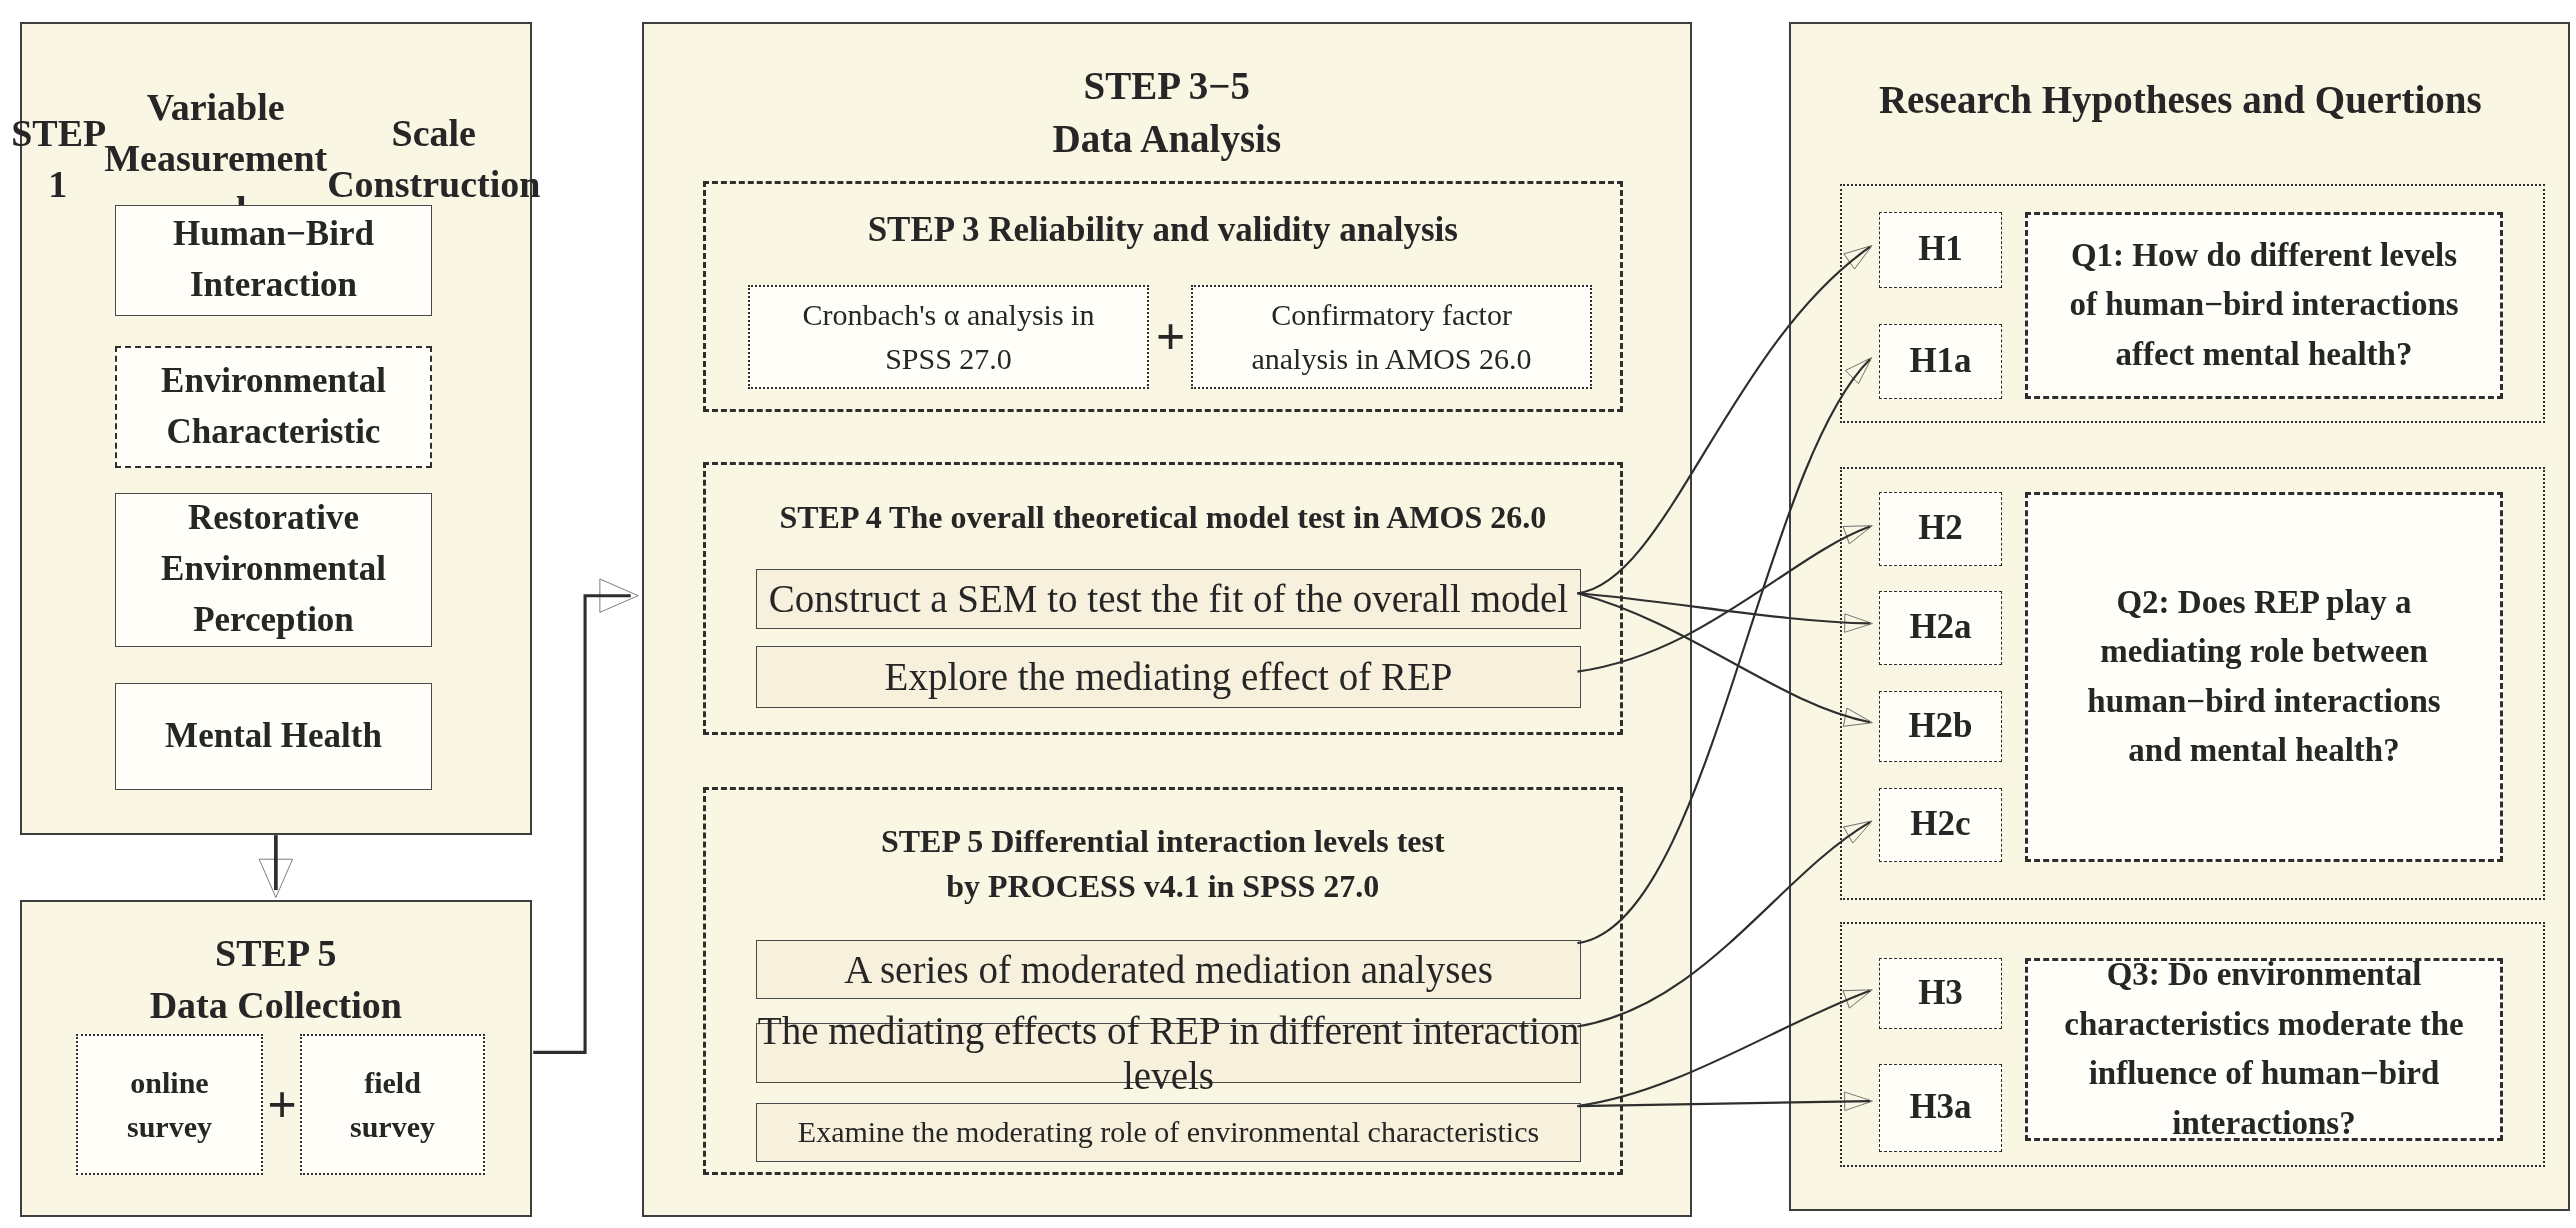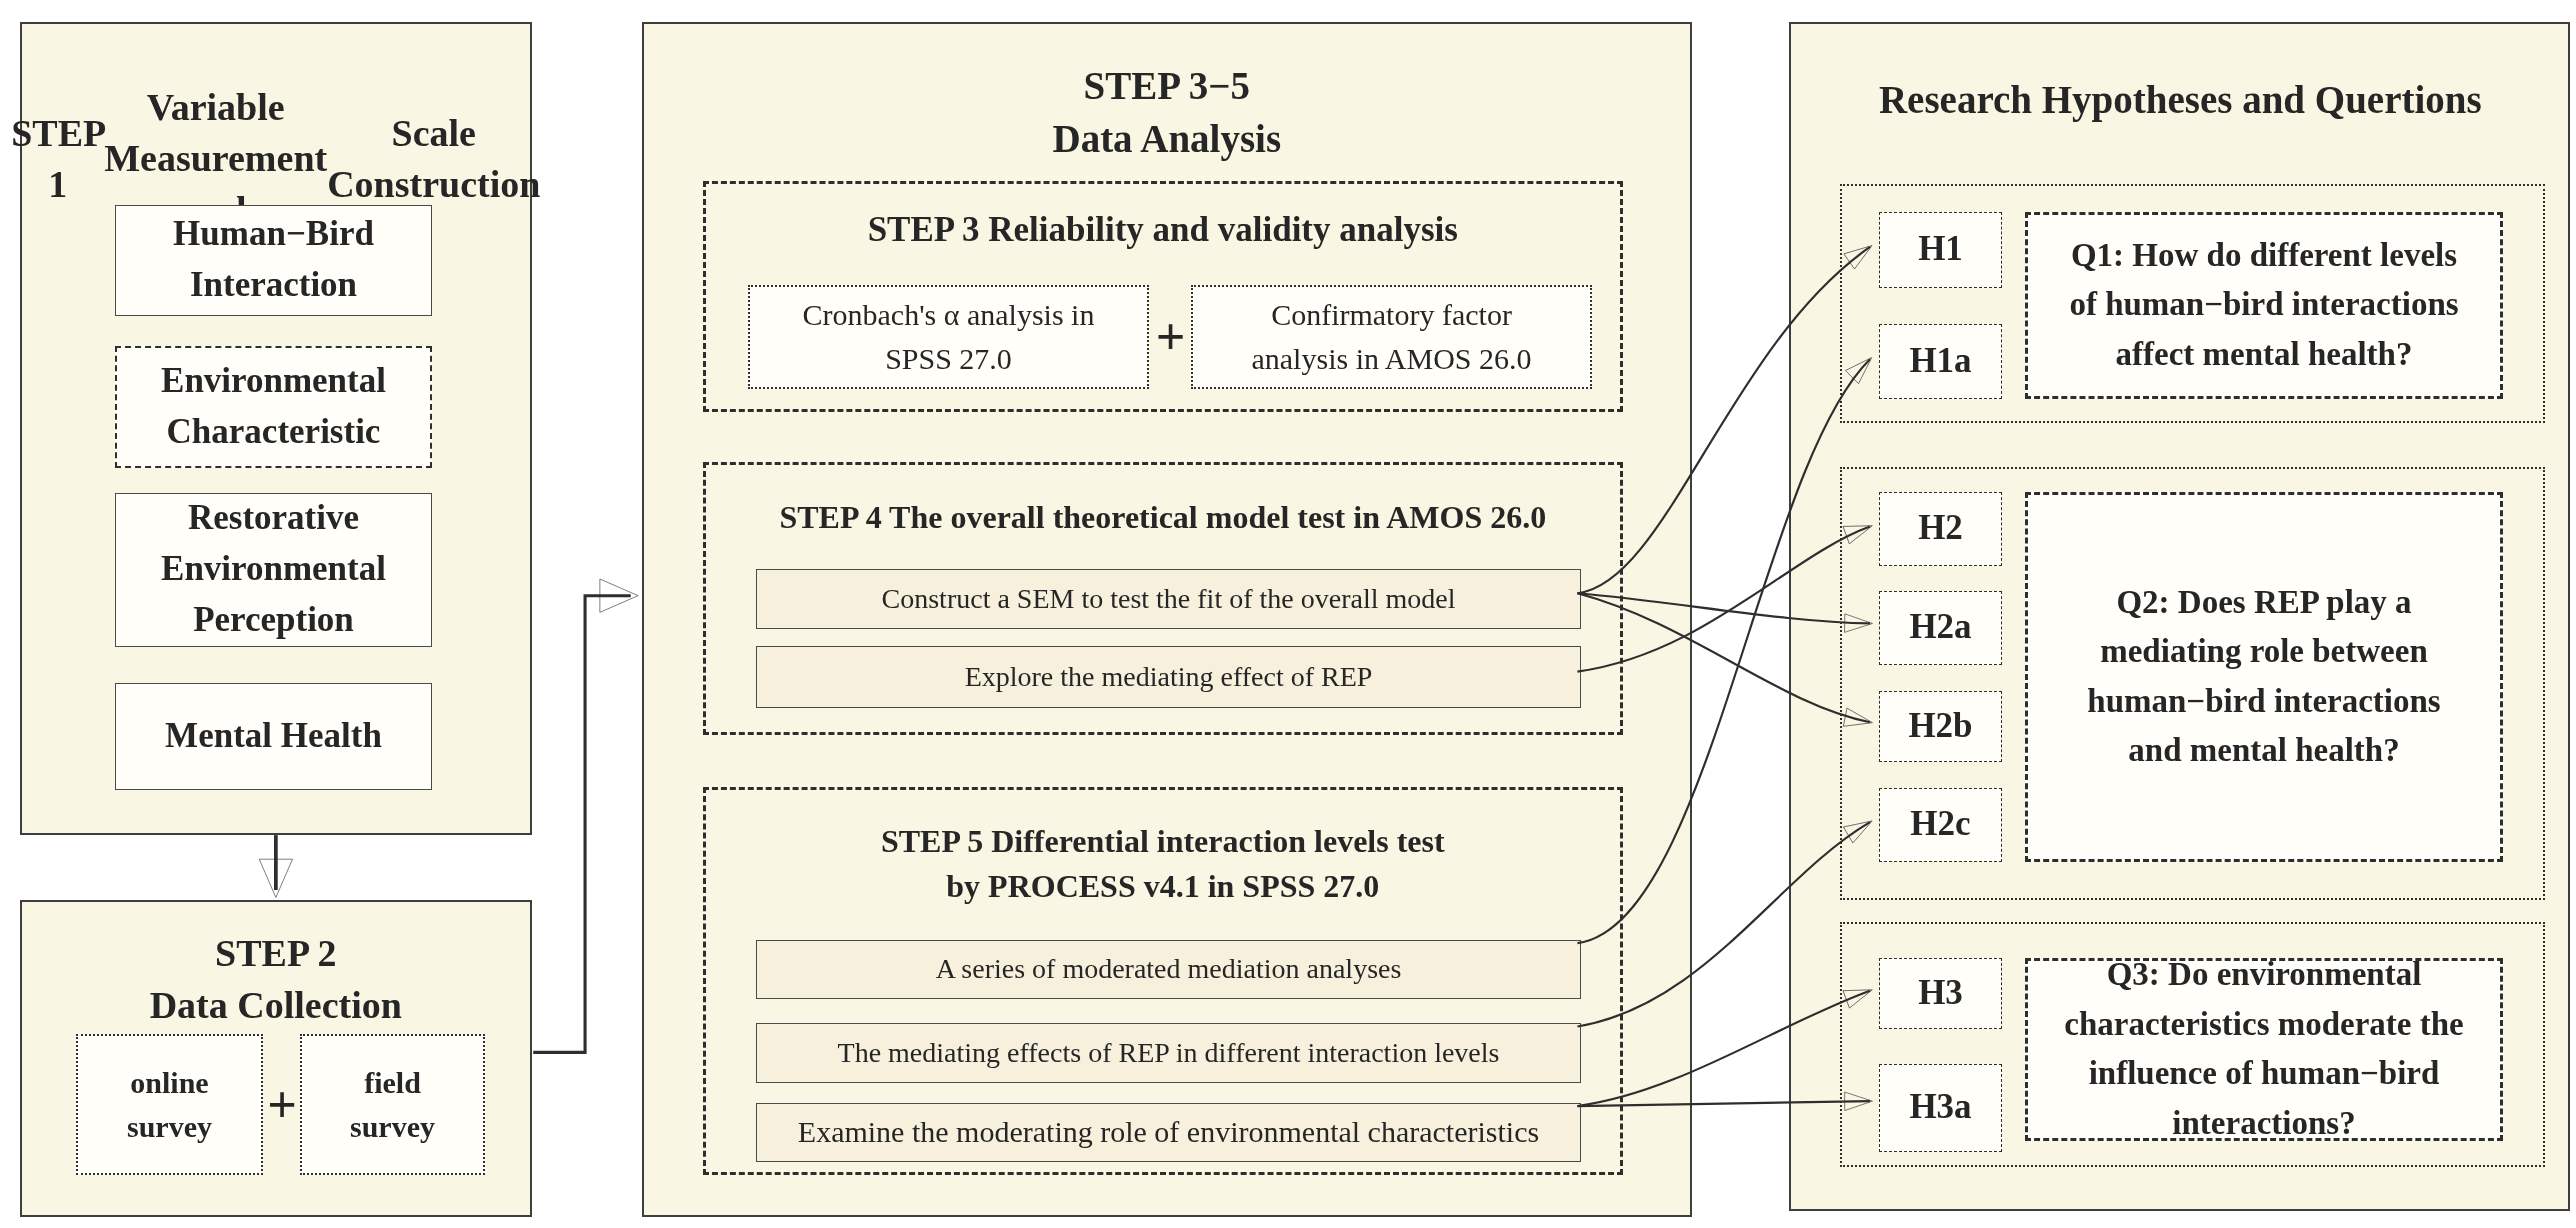--- a/index.html
+++ b/index.html
@@ -16,21 +16,21 @@
   .heavydash{border:3.1px dashed #2e2e2e;}
   .groupdot{border:2.5px dotted #2e2e2e;background:#faf6e4;}
   .hbox{border:1.9px dashed #2e2e2e;background:#fffef8;}
   .qbox{border:3.7px dashed #2e2e2e;background:#fffef8;}
   .b{font-weight:bold;}
   .t62{font-size:38px;line-height:1.35;}
   .t64{font-size:39px;line-height:1.35;}
   .t56{font-size:35px;line-height:1.45;}
   .t54{font-size:33px;line-height:1.5;}
   .t52{font-size:32px;line-height:1.4;}
-  .t50{font-size:28px;}
+  .t50{font-size:39px;}
   .t48{font-size:30px;line-height:1.45;}
   .plus{font-size:52px;font-weight:bold;}
   svg.connectors{position:absolute;left:0;top:0;pointer-events:none;}
   svg.connectors path, svg.connectors line{fill:none;stroke:#2e2e2e;}
 </style>
 </head>
 <body>
 
 <div class="canvas">
 
@@ -49,21 +49,21 @@
     <div class="abs ctr whitebox solidbox b t56" style="left:93px;top:469px;width:317px;height:154px;padding:4px 37px;">
       <span>Restorative Environmental Perception</span>
     </div>
     <div class="abs ctr whitebox solidbox b t56" style="left:93px;top:659px;width:317px;height:107px;padding:0 25px;">
       <span>Mental Health</span>
     </div>
   </section>
 
   <section class="abs panel" style="left:20px;top:900px;width:512px;height:317px;">
     <div class="abs ctr b t62" style="left:12.3px;top:25px;width:483px;height:105px;flex-direction:column;">
-      <span>STEP 2</span>
+      <span>STEP 5</span>
       <span>Data Collection</span>
     </div>
     <div class="abs ctr whitebox dotbox b t48" style="left:54px;top:132px;width:187px;height:141px;padding:0 18.5px;">
       <span>online survey</span>
     </div>
     <div class="abs ctr plus" style="left:242px;top:162px;width:36px;height:81px;">
       <span>+</span>
     </div>
     <div class="abs ctr whitebox dotbox b t48" style="left:278px;top:132px;width:185px;height:141px;padding:0 18.5px;">
       <span>field survey</span>

